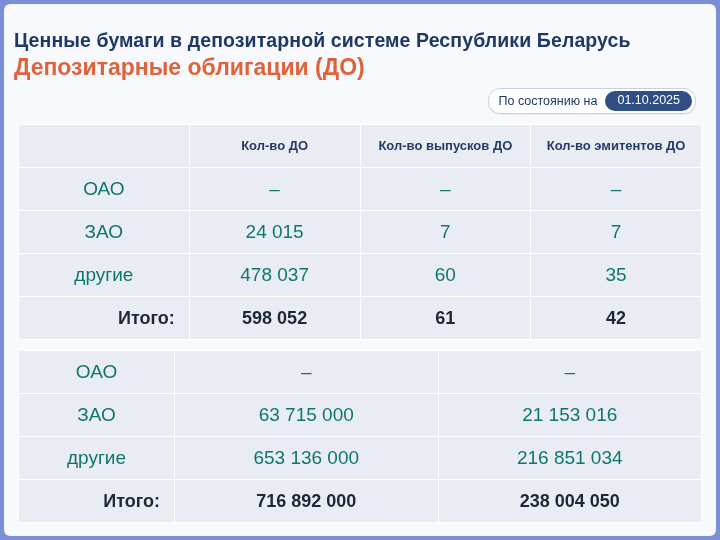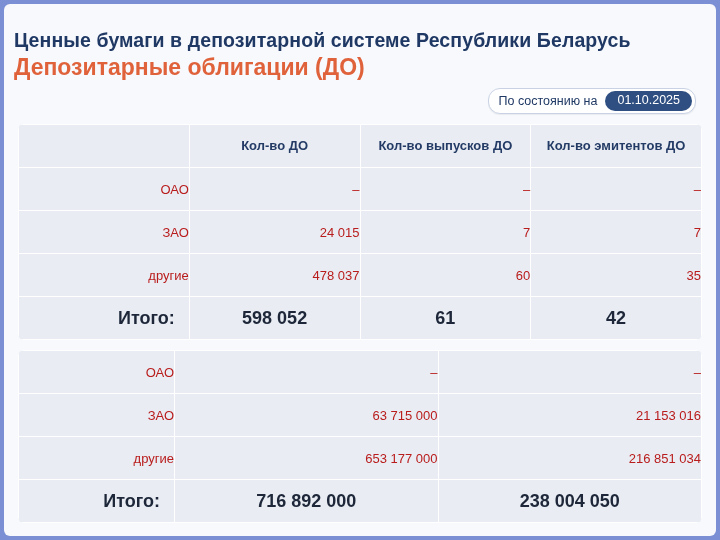--- a/index.html
+++ b/index.html
@@ -104,23 +104,22 @@
   }
   .rowlabel {
     width: 155px;
     font-size: 12.5px;
     color: #3d4759;
     text-align: center;
   }
   .t1 .rowlabel { width: 155px; }
   .data-row td {
     height: 42px;
-    font-size: 13px;
-    color: #b91c1c;
-    text-align: right;
+    font-size: 19px;
+    color: #0f766e;
   }
   .total-row td {
     height: 42px;
     font-size: 18px;
     font-weight: bold;
     color: #1d2739;
   }
   .total-label {
     text-align: right;
     padding-right: 14px;
@@ -198,21 +197,21 @@
         <td class="dash">–</td>
         <td class="dash">–</td>
       </tr>
       <tr class="data-row">
         <td class="rowlabel">ЗАО</td>
         <td>63 715 000</td>
         <td>21 153 016</td>
       </tr>
       <tr class="data-row">
         <td class="rowlabel">другие</td>
-        <td>653 177 000</td>
+        <td>653 136 000</td>
         <td>216 851 034</td>
       </tr>
       <tr class="total-row">
         <td class="rowlabel total-label">Итого:</td>
         <td>716 892 000</td>
         <td>238 004 050</td>
       </tr>
     </tbody>
       </table>
   </div>

